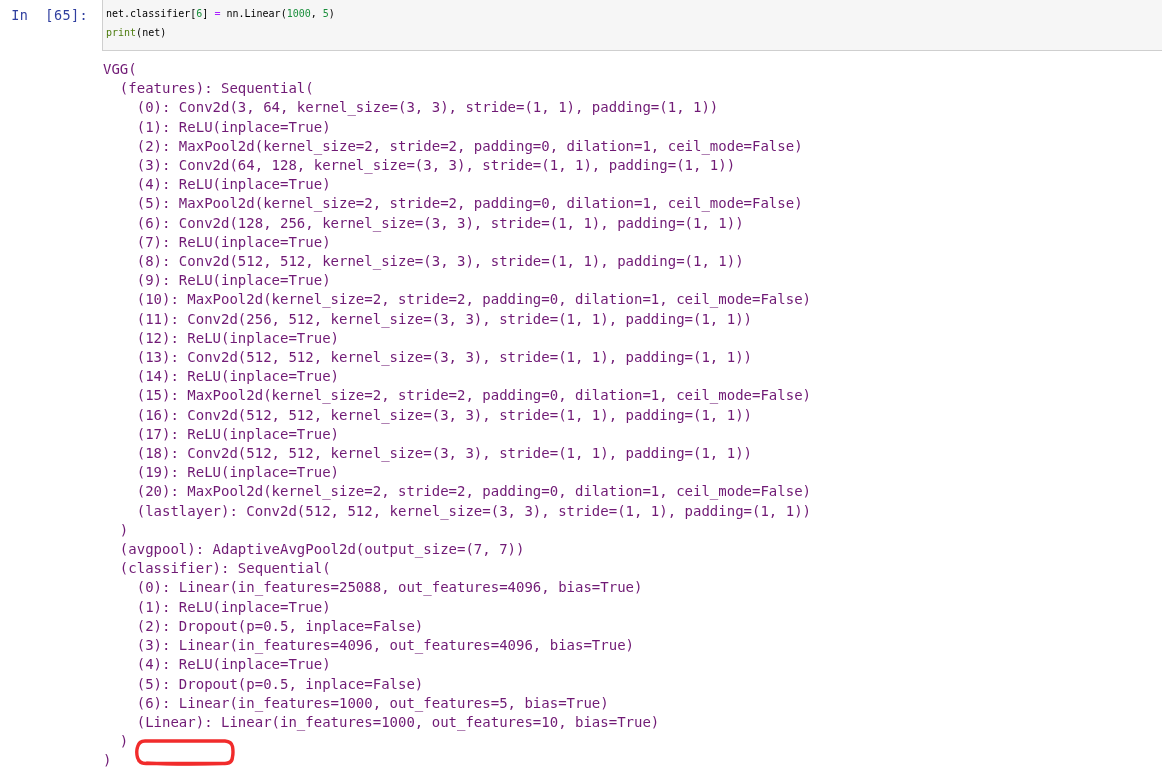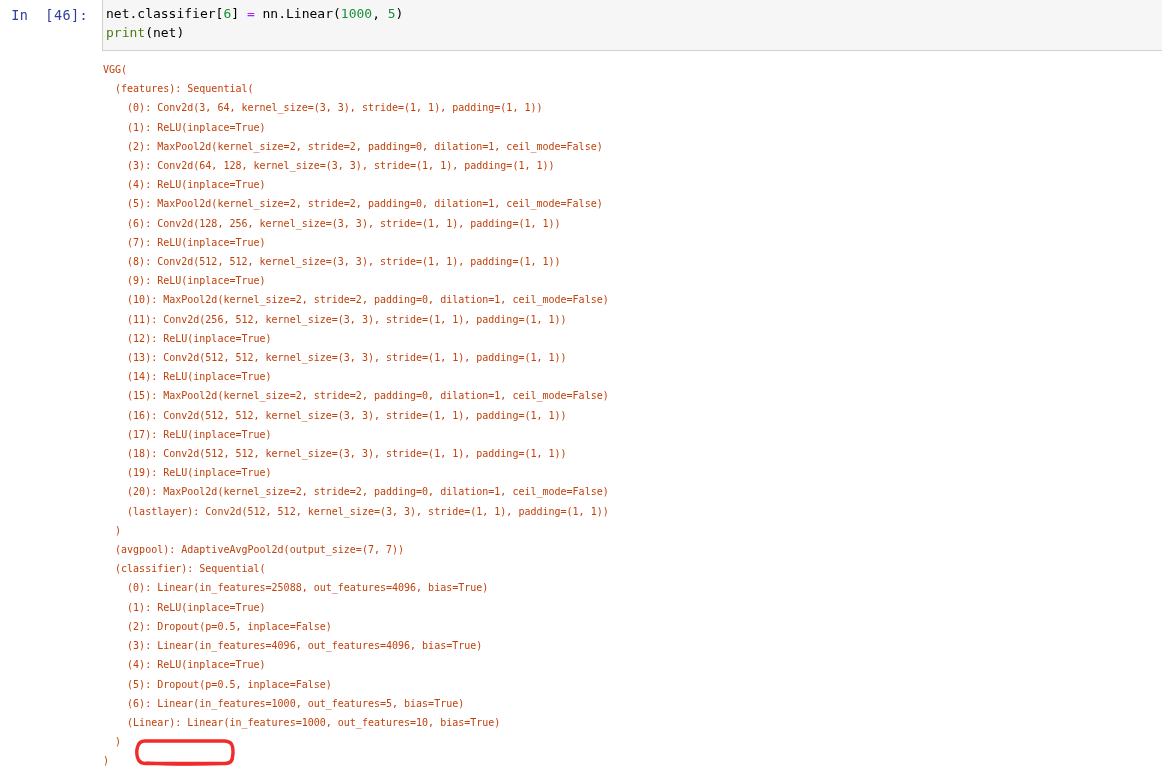--- a/index.html
+++ b/index.html
@@ -54,21 +54,21 @@
     border-top: none;
     border-right: none;
     box-sizing: border-box;
   }
 
   #code-lines {
     position: absolute;
     left: 3px;
     top: 4px;
     font-family: "DejaVu Sans Mono", "Liberation Mono", monospace;
-    font-size: 13px;
+    font-size: 10px;
     line-height: 19.2px;
     white-space: pre;
     color: #000000;
   }
   .code-line { white-space: pre; }
 
   .tok-plain  { color: #000000; }
   .tok-num    { color: #1a8f3c; }
   .tok-op     { color: #aa22ff; }
   .tok-builtin{ color: #4d7c0f; }
@@ -81,44 +81,44 @@
     width: 1162px;
     height: 725px;
     background: #ffffff;
   }
 
   #output-text {
     position: absolute;
     left: 103px;
     top: 9px;
     font-family: "DejaVu Sans Mono", "Liberation Mono", monospace;
-    font-size: 10px;
+    font-size: 14px;
     line-height: 19.2px;
     white-space: pre;
-    color: #c2410c;
+    color: #701a75;
     letter-spacing: 0px;
   }
   .out-line { white-space: pre; min-height: 19.2px; }
 
   
   #red-annotation {
     position: absolute;
     left: 135px;
     top: 687px;
     width: 100px;
     height: 28px;
     pointer-events: none;
   }
 </style>
 </head>
 <body>
 
 <div id="notebook-cell">
 
-  <div id="prompt-in">In  [46]:</div>
+  <div id="prompt-in">In  [65]:</div>
 
   <div id="code-input-area">
     <div id="code-lines"><div class="code-line"><span class="tok-plain">net.classifier[</span><span class="tok-num">6</span><span class="tok-plain">] </span><span class="tok-op">=</span><span class="tok-plain"> nn.Linear(</span><span class="tok-num">1000</span><span class="tok-plain">, </span><span class="tok-num">5</span><span class="tok-plain">)</span></div><div class="code-line"><span class="tok-builtin">print</span><span class="tok-plain">(net)</span></div></div>
   </div>
 
 </div>
 
 <div id="output-area">
   <div id="output-text"><div class="out-line">VGG(</div><div class="out-line">  (features): Sequential(</div><div class="out-line">    (0): Conv2d(3, 64, kernel_size=(3, 3), stride=(1, 1), padding=(1, 1))</div><div class="out-line">    (1): ReLU(inplace=True)</div><div class="out-line">    (2): MaxPool2d(kernel_size=2, stride=2, padding=0, dilation=1, ceil_mode=False)</div><div class="out-line">    (3): Conv2d(64, 128, kernel_size=(3, 3), stride=(1, 1), padding=(1, 1))</div><div class="out-line">    (4): ReLU(inplace=True)</div><div class="out-line">    (5): MaxPool2d(kernel_size=2, stride=2, padding=0, dilation=1, ceil_mode=False)</div><div class="out-line">    (6): Conv2d(128, 256, kernel_size=(3, 3), stride=(1, 1), padding=(1, 1))</div><div class="out-line">    (7): ReLU(inplace=True)</div><div class="out-line">    (8): Conv2d(512, 512, kernel_size=(3, 3), stride=(1, 1), padding=(1, 1))</div><div class="out-line">    (9): ReLU(inplace=True)</div><div class="out-line">    (10): MaxPool2d(kernel_size=2, stride=2, padding=0, dilation=1, ceil_mode=False)</div><div class="out-line">    (11): Conv2d(256, 512, kernel_size=(3, 3), stride=(1, 1), padding=(1, 1))</div><div class="out-line">    (12): ReLU(inplace=True)</div><div class="out-line">    (13): Conv2d(512, 512, kernel_size=(3, 3), stride=(1, 1), padding=(1, 1))</div><div class="out-line">    (14): ReLU(inplace=True)</div><div class="out-line">    (15): MaxPool2d(kernel_size=2, stride=2, padding=0, dilation=1, ceil_mode=False)</div><div class="out-line">    (16): Conv2d(512, 512, kernel_size=(3, 3), stride=(1, 1), padding=(1, 1))</div><div class="out-line">    (17): ReLU(inplace=True)</div><div class="out-line">    (18): Conv2d(512, 512, kernel_size=(3, 3), stride=(1, 1), padding=(1, 1))</div><div class="out-line">    (19): ReLU(inplace=True)</div><div class="out-line">    (20): MaxPool2d(kernel_size=2, stride=2, padding=0, dilation=1, ceil_mode=False)</div><div class="out-line">    (lastlayer): Conv2d(512, 512, kernel_size=(3, 3), stride=(1, 1), padding=(1, 1))</div><div class="out-line">  )</div><div class="out-line">  (avgpool): AdaptiveAvgPool2d(output_size=(7, 7))</div><div class="out-line">  (classifier): Sequential(</div><div class="out-line">    (0): Linear(in_features=25088, out_features=4096, bias=True)</div><div class="out-line">    (1): ReLU(inplace=True)</div><div class="out-line">    (2): Dropout(p=0.5, inplace=False)</div><div class="out-line">    (3): Linear(in_features=4096, out_features=4096, bias=True)</div><div class="out-line">    (4): ReLU(inplace=True)</div><div class="out-line">    (5): Dropout(p=0.5, inplace=False)</div><div class="out-line">    (6): Linear(in_features=1000, out_features=5, bias=True)</div><div class="out-line">    (Linear): Linear(in_features=1000, out_features=10, bias=True)</div><div class="out-line">  )</div><div class="out-line">)</div></div>
 

